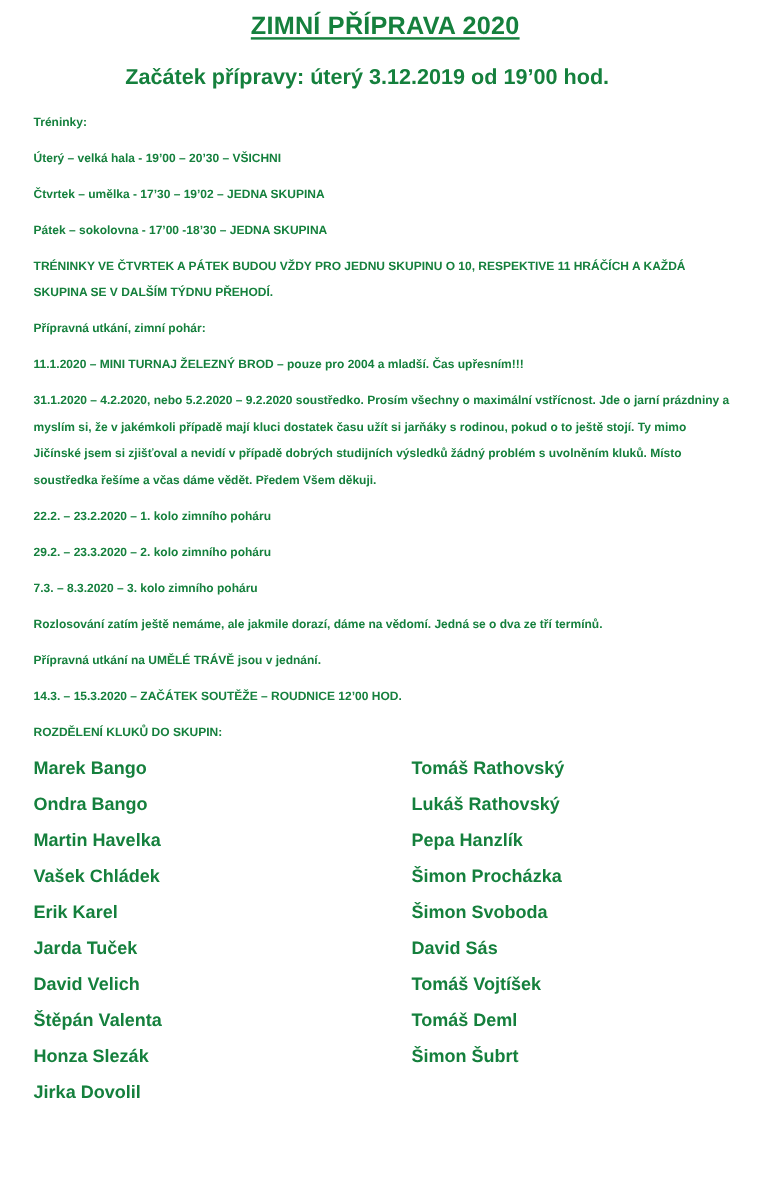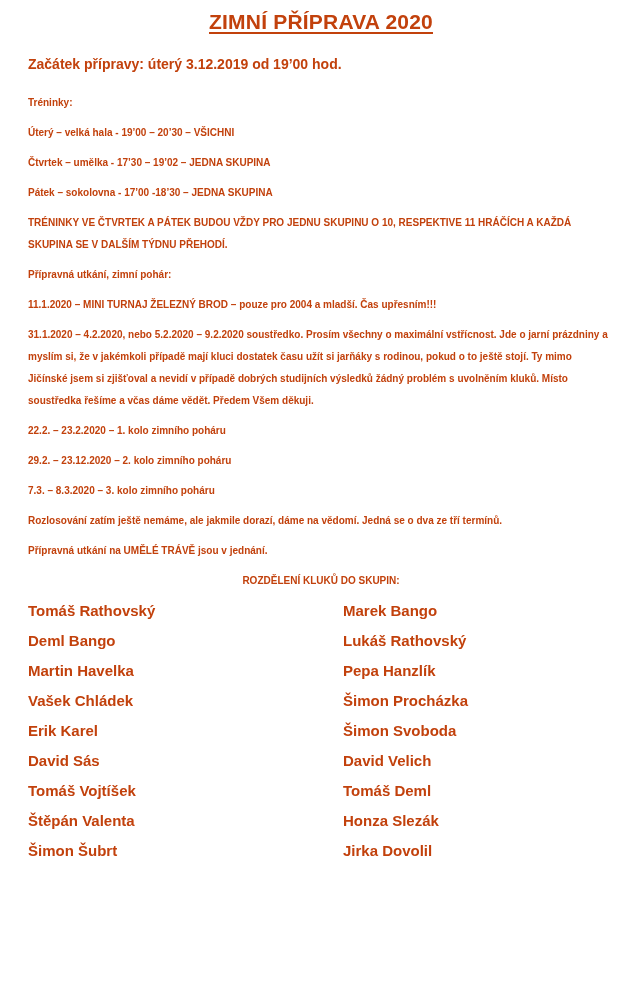--- a/index.html
+++ b/index.html
@@ -5,49 +5,50 @@
   html, body {
     margin: 0;
     padding: 0;
     background: #ffffff;
   }
   .page {
     position: relative;
     width: 638px;
     height: 1003px;
     background: #ffffff;
-    color: #c2410c;
+    color: #15803d;
     font-family: "Liberation Sans", "DejaVu Sans", sans-serif;
     font-weight: bold;
     box-sizing: border-box;
     padding: 8px 24px 0 28px;
     overflow: hidden;
   }
   .doc-title {
     text-align: center;
     font-size: 21px;
     line-height: 27px;
     margin: 0 0 17px 0;
     text-decoration: underline;
     text-decoration-thickness: 2px;
     text-underline-offset: 3px;
     letter-spacing: 0.2px;
   }
   .doc-subtitle {
-    font-size: 14px;
+    text-align: center;
+    font-size: 18px;
     line-height: 24px;
     margin: 0 30px 16px 0;
   }
   .para {
     font-size: 10px;
     line-height: 22px;
     margin: 0 0 8px 0;
   }
   .centered {
-    text-align: center;
+    text-align: left;
   }
   .names-grid {
     display: grid;
     grid-template-columns: 315px 1fr;
     font-size: 15px;
     line-height: 22px;
   }
   .names-grid > div {
     margin-bottom: 8px;
   }
@@ -69,54 +70,56 @@
 
   <p class="para">TRÉNINKY VE ČTVRTEK A PÁTEK BUDOU VŽDY PRO JEDNU SKUPINU O 10, RESPEKTIVE 11 HRÁČÍCH A KAŽDÁ SKUPINA SE V DALŠÍM TÝDNU PŘEHODÍ.</p>
 
   <p class="para">Přípravná utkání, zimní pohár:</p>
 
   <p class="para">11.1.2020 – MINI TURNAJ ŽELEZNÝ BROD – pouze pro 2004 a mladší. Čas upřesním!!!</p>
 
   <p class="para">31.1.2020 – 4.2.2020, nebo 5.2.2020 – 9.2.2020 soustředko. Prosím všechny o maximální vstřícnost. Jde o jarní prázdniny a myslím si, že v jakémkoli případě mají kluci dostatek času užít si jarňáky s rodinou, pokud o to ještě stojí. Ty mimo Jičínské jsem si zjišťoval a nevidí v případě dobrých studijních výsledků žádný problém s uvolněním kluků. Místo soustředka řešíme a včas dáme vědět. Předem Všem děkuji.</p>
 
   <p class="para">22.2. – 23.2.2020 – 1. kolo zimního poháru</p>
-  <p class="para">29.2. – 23.12.2020 – 2. kolo zimního poháru</p>
+  <p class="para">29.2. – 23.3.2020 – 2. kolo zimního poháru</p>
   <p class="para">7.3. – 8.3.2020 – 3. kolo zimního poháru</p>
 
   <p class="para">Rozlosování zatím ještě nemáme, ale jakmile dorazí, dáme na vědomí. Jedná se o dva ze tří termínů.</p>
 
   <p class="para">Přípravná utkání na UMĚLÉ TRÁVĚ jsou v jednání.</p>
 
+  <p class="para">14.3. – 15.3.2020 – ZAČÁTEK SOUTĚŽE – ROUDNICE 12’00 HOD.</p>
 
   <p class="para centered">ROZDĚLENÍ KLUKŮ DO SKUPIN:</p>
 
   <div class="names-grid">
+    <div>Marek Bango</div>
     <div>Tomáš Rathovský</div>
-    <div>Marek Bango</div>
 
-    <div>Deml Bango</div>
+    <div>Ondra Bango</div>
     <div>Lukáš Rathovský</div>
 
     <div>Martin Havelka</div>
     <div>Pepa Hanzlík</div>
 
     <div>Vašek Chládek</div>
     <div>Šimon Procházka</div>
 
     <div>Erik Karel</div>
     <div>Šimon Svoboda</div>
 
+    <div>Jarda Tuček</div>
     <div>David Sás</div>
 
     <div>David Velich</div>
     <div>Tomáš Vojtíšek</div>
 
+    <div>Štěpán Valenta</div>
+
     <div>Tomáš Deml</div>
-
-    <div>Štěpán Valenta</div>
     <div>Honza Slezák</div>
 
     <div>Šimon Šubrt</div>
     <div>Jirka Dovolil</div>
 
   </div>
 
 </div>
 
 </body></html>

